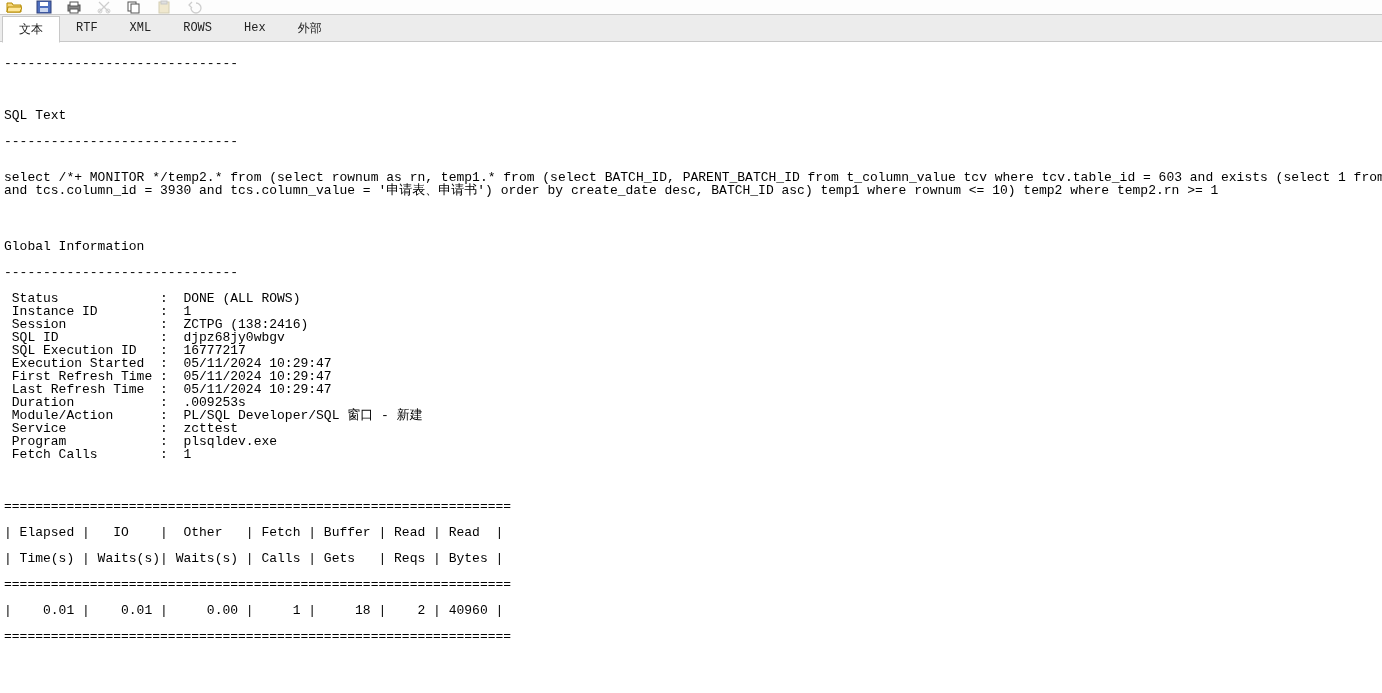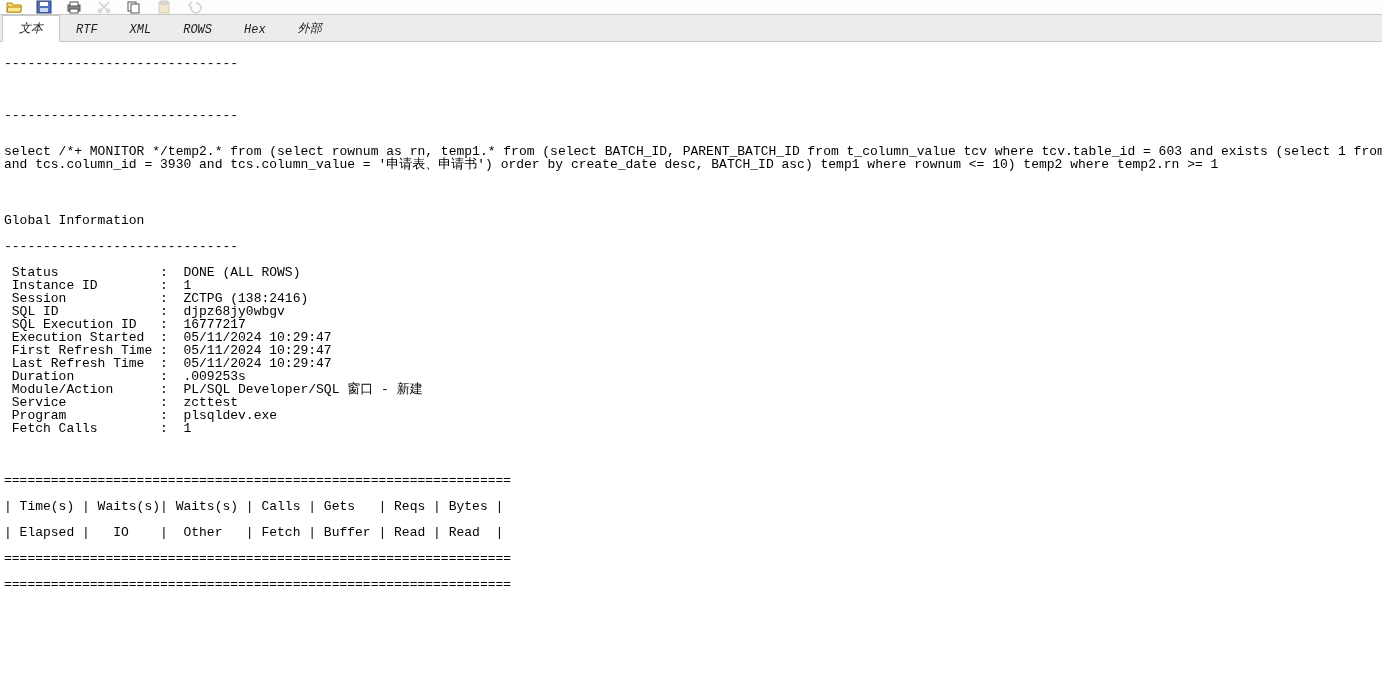--- a/index.html
+++ b/index.html
@@ -21,27 +21,26 @@
     align-items: center;
     background: #fdfdfd;
   }
   .toolbar-icon {
     width: 16px;
     height: 14px;
     display: inline-block;
   }
   .tabs {
     display: flex;
-    align-items: flex-end;
+    align-items: center;
     height: 26px;
     background: #ececec;
     border-top: 1px solid #c8c8c8;
     border-bottom: 1px solid #c8c8c8;
     padding-left: 2px;
-    font-style: italic;
   }
   .tab {
     padding: 4px 16px 4px 16px;
     font-size: 12px;
     color: #222;
     cursor: pointer;
     user-select: none;
   }
   .tab.active {
     background: #fff;
@@ -124,32 +123,34 @@
   <div class="tab">RTF</div>
   <div class="tab">XML</div>
   <div class="tab">ROWS</div>
   <div class="tab">Hex</div>
   <div class="tab">外部</div>
 </div>
 
 <div class="content mono-block">
 <div>------------------------------</div>
 <br>
+<div>SQL Text</div>
 <div>------------------------------</div>
 <div class="sql-block">select /*+ MONITOR */temp2.* from (select rownum as rn, temp1.* from (select BATCH_ID, PARENT_BATCH_ID from t_column_value tcv where tcv.table_id = 603 and exists (select 1 from T_COLUMN_STRING tcs where tcs.batch_id = tcv.batch
 and tcs.column_id = 3930 and tcs.column_value = '申请表、申请书') order by create_date desc, BATCH_ID asc) temp1 where rownum &lt;= 10) temp2 where temp2.rn &gt;= 1</div>
 <br>
 <div>Global Information</div>
 <div>------------------------------</div>
 <div id="global-info-rows"><div class="info-row"> Status             :  DONE (ALL ROWS)</div><div class="info-row"> Instance ID        :  1</div><div class="info-row"> Session            :  ZCTPG (138:2416)</div><div class="info-row"> SQL ID             :  djpz68jy0wbgv</div><div class="info-row"> SQL Execution ID   :  16777217</div><div class="info-row"> Execution Started  :  05/11/2024 10:29:47</div><div class="info-row"> First Refresh Time :  05/11/2024 10:29:47</div><div class="info-row"> Last Refresh Time  :  05/11/2024 10:29:47</div><div class="info-row"> Duration           :  .009253s</div><div class="info-row"> Module/Action      :  PL/SQL Developer/SQL 窗口 - 新建</div><div class="info-row"> Service            :  zcttest</div><div class="info-row"> Program            :  plsqldev.exe</div><div class="info-row"> Fetch Calls        :  1</div></div>
 <br>
 <div class="dbl-line">=================================================================</div>
+<div>| Elapsed |   IO    |  Other   | Fetch | Buffer | Read | Read  |</div>
 <div>| Time(s) | Waits(s)| Waits(s) | Calls | Gets   | Reqs | Bytes |</div>
-<div>| Elapsed |   IO    |  Other   | Fetch | Buffer | Read | Read  |</div>
 <div class="dbl-line">=================================================================</div>
+<div>|    0.01 |    0.01 |     0.00 |     1 |     18 |    2 | 40960 |</div>
 <div class="dbl-line">=================================================================</div>
 <br>
 
 
 
 
 
 
 
 </div>

